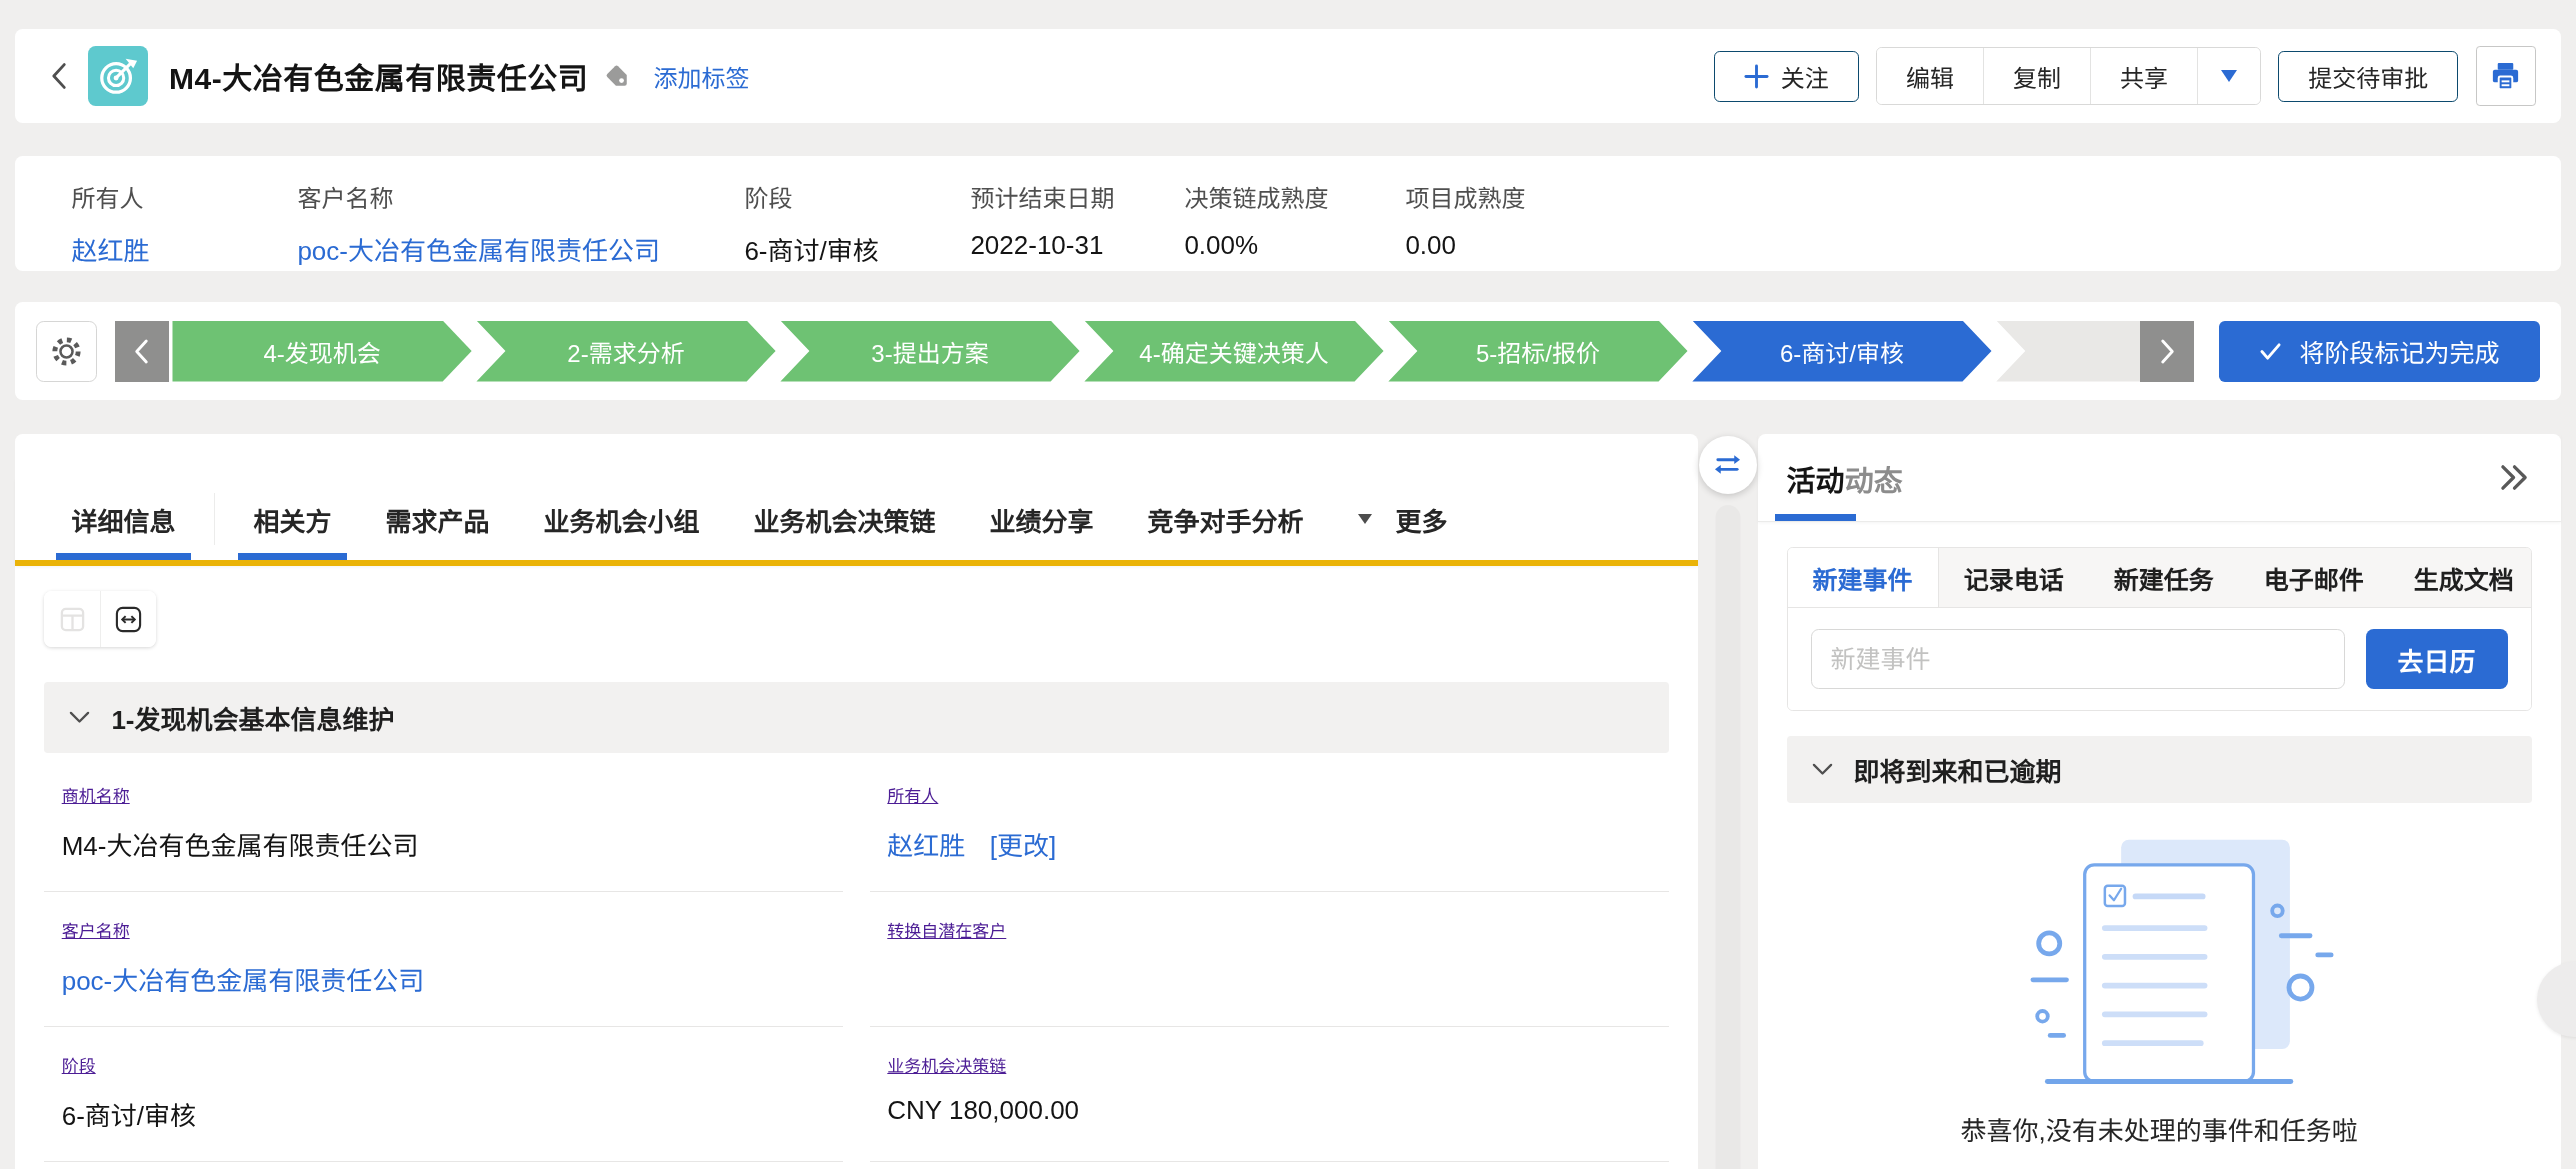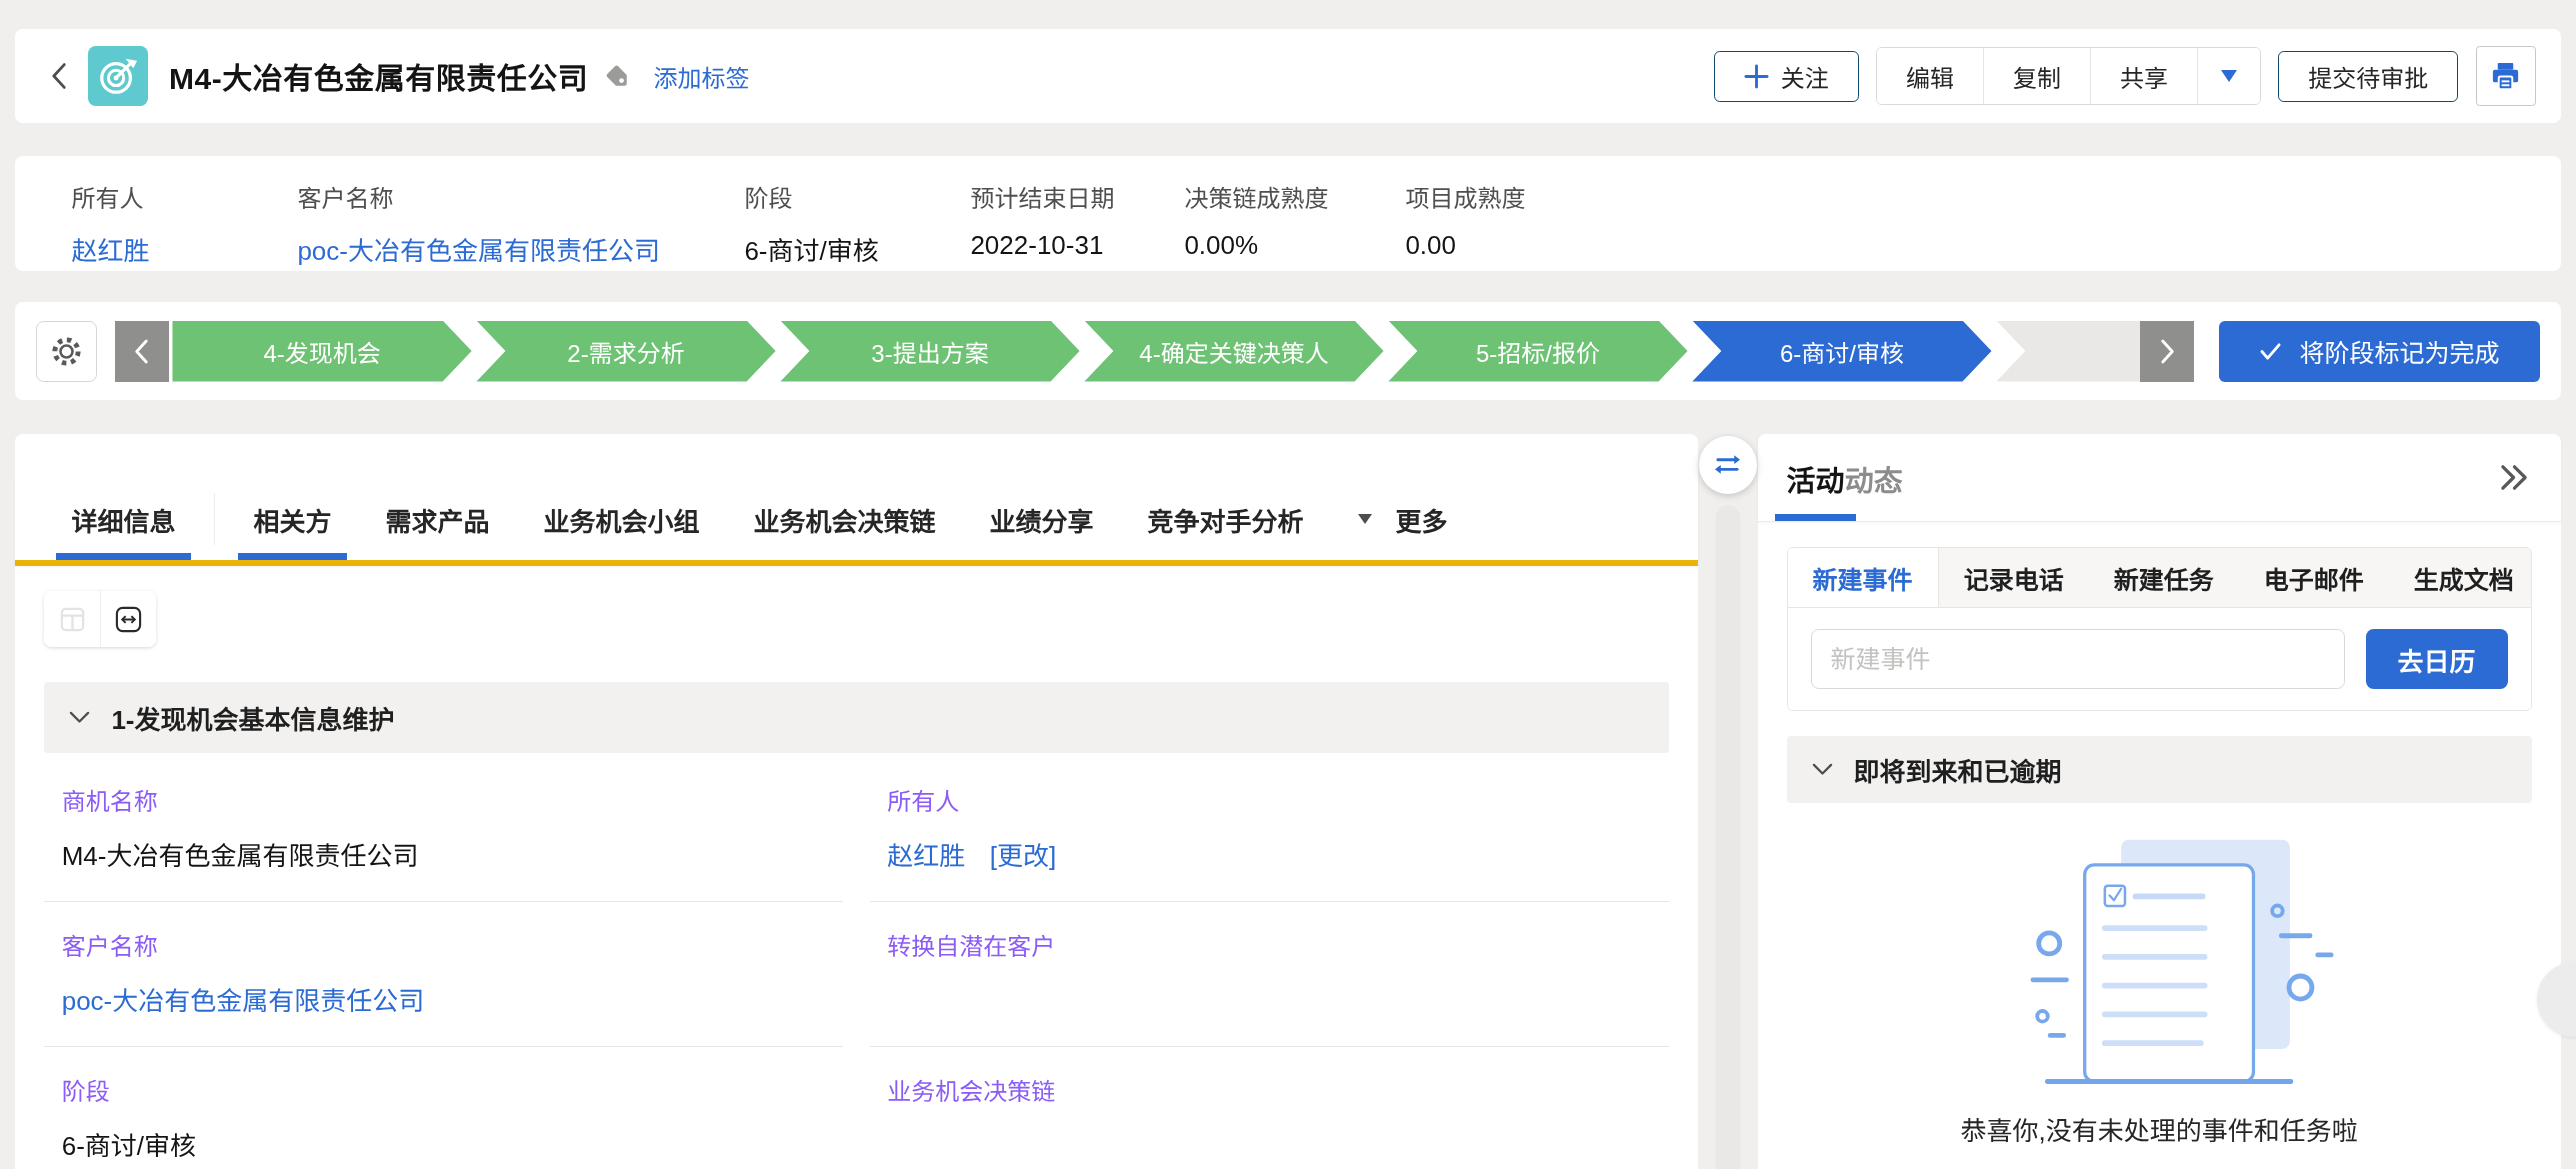--- a/index.html
+++ b/index.html
@@ -72,21 +72,21 @@
   .vt-btn { width:56px; height:56px; display:flex; align-items:center; justify-content:center; cursor:pointer; background:#fff; border:none; }
   .vt-btn + .vt-btn { border-left:1px solid #eeeeed; }
 
   
   .section-bar { margin:35px 29px 0; height:71px; background:#f2f1f0; border-radius:3.8px; display:flex; align-items:center; padding:0 25px; gap:21px; cursor:pointer; }
   .section-title { font-size:26px; font-weight:bold; color:#1f1f1f; }
 
   
   .fields { margin:3.8px 29px 0; display:grid; grid-template-columns:1fr 1fr; column-gap:27px; }
   .field { border-bottom:1px solid #e7e6e5; padding:25px 17.3px 29px; }
-  .f-label { font-size:24px; color:#8b5cf6; }
+  .f-label { font-size:17px; color:#4c1d95;text-decoration:underline; }
   .f-value { font-size:26px; color:#141414; margin-top:18px; min-height:31px; }
   .f-value.link { color:#2b6bd3; cursor:pointer; }
   .f-extra { color:#2b6bd3; margin-left:17.3px; cursor:pointer; }
 
   
   .rp-header { height:88px; display:flex; align-items:center; padding:0 29px; border-bottom:1px solid #ebebea; box-shadow:0 1.9px 2.9px rgba(0,0,0,0.04); }
   .rp-tab { font-size:29px; font-weight:bold; color:#141414; position:relative; height:100%; display:flex; align-items:center; cursor:pointer; }
   .rp-tab.active::after { content:""; position:absolute; left:-11.5px; right:-11.5px; bottom:0; height:6.7px; background:#2b6bd3; }
   .rp-tab.inactive { color:#8c8c8c; font-weight:bold; }
   .rp-collapse { margin-left:auto; cursor:pointer; display:flex; align-items:center; }
@@ -291,20 +291,21 @@
       <div class="field">
         <div class="f-label">转换自潜在客户</div>
         <div class="f-value"></div>
       </div>
       <div class="field">
         <div class="f-label">阶段</div>
         <div class="f-value">6-商讨/审核</div>
       </div>
       <div class="field">
         <div class="f-label">业务机会决策链</div>
+        <div class="f-value">CNY 180,000.00</div>
       </div>
       <div class="field">
         
         
       </div>
       <div class="field">
         
         
       </div>
     </div>

